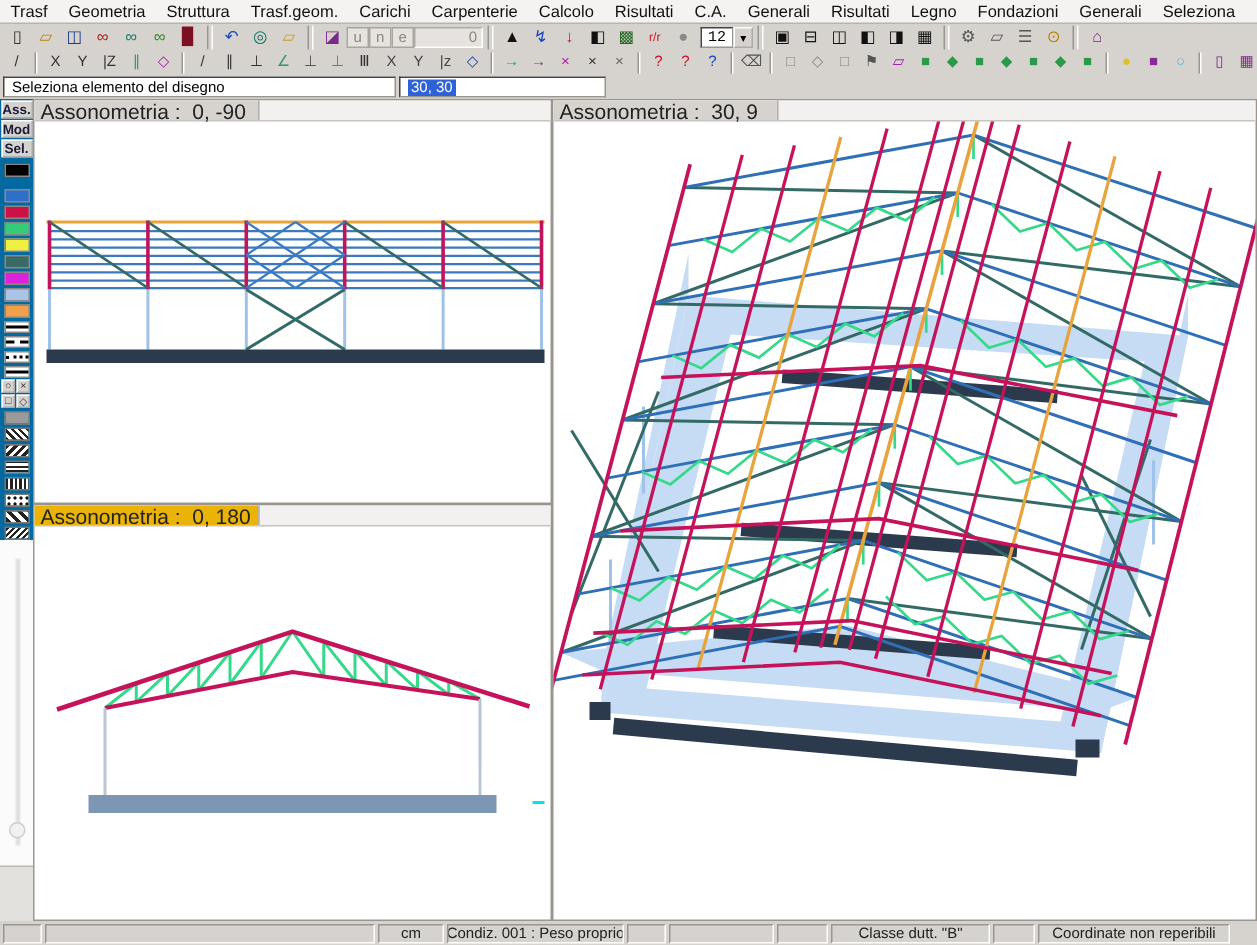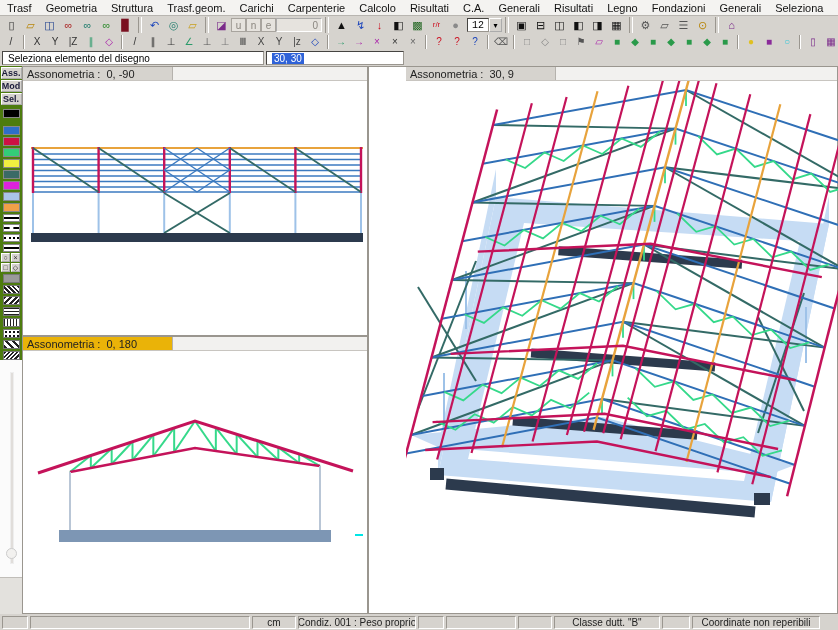--- a/index.html
+++ b/index.html
@@ -27,21 +27,21 @@
                  display:flex;align-items:center;justify-content:center;box-sizing:border-box;font-family:Liberation Mono, monospace;}
   .zoomsel .zbtn{width:13px;height:14px;background:#d6d3ce;border:1px outset #fff;font-size:8px;
                  display:flex;align-items:center;justify-content:center;box-sizing:border-box;}
   .promptbar{position:absolute;left:0;top:50px;width:838px;height:16px;background:#d6d3ce;
              display:flex;align-items:center;font-size:10px;}
   .promptfield{height:14px;background:#fff;border:1px inset #9a968f;display:flex;align-items:center;
                padding:0 5px;box-sizing:border-box;}
   #promptlabel{width:262px;margin-left:2px;}
   #coordinput{width:138px;margin-left:2px;}
   #coordinput .sel{background:#2f62d8;color:#fff;padding:0 2px;}
-  .sidebar{position:absolute;left:0;top:66px;width:22px;height:548px;background:#4d7c0f;
+  .sidebar{position:absolute;left:0;top:66px;width:22px;height:548px;background:#0369a1;
            border-right:1px solid #9a968f;display:flex;flex-direction:column;align-items:center;}
   .sbbtn{width:21px;height:12px;font-size:9px;font-weight:bold;color:#1a1a3a;background:#d6d3ce;
          border:1px outset #fff;display:flex;align-items:center;justify-content:center;
          box-sizing:border-box;margin-top:1px;}
   .swatch{width:17px;height:9px;margin-top:2px;border:1px solid #888;box-sizing:border-box;}
   .lsw{width:17px;height:8px;margin-top:2px;background:#fff;border:1px solid #888;
        display:flex;align-items:center;box-sizing:border-box;}
   .lsw div{width:100%;border-top-color:#000;}
   .mrow{display:flex;margin-top:1px;}
   .mbtn{width:9px;height:9px;border:1px outset #fff;background:#d6d3ce;font-size:7px;color:#333;
@@ -57,22 +57,22 @@
   .pat7{background:repeating-linear-gradient(135deg,#222 0 1.5px,#fff 1.5px 3px),
         repeating-linear-gradient(45deg,#2226 0 1.5px,#fff0 1.5px 3px);}
   .sliderzone{position:relative;flex:1;width:22px;background:#fbfbfb;}
   .slidertrack{position:absolute;left:10px;top:12px;width:2px;height:190px;background:#e0ddda;border:1px solid #eee;}
   .sliderthumb{position:absolute;left:6px;top:188px;width:9px;height:9px;border-radius:50%;
                background:#f2f1ef;border:1px solid #ccc;}
   .sbfoot{width:22px;height:36px;background:#e3e1dd;border-top:1px solid #c0bdb8;}
   .viewport{position:absolute;background:#fff;border:1px solid #9a968f;box-sizing:border-box;}
   #vp1{left:22px;top:66px;width:346px;height:270px;}
   #vp2{left:22px;top:336px;width:346px;height:278px;}
-  #vp3{left:368px;top:66px;width:470px;height:548px;padding-left:37px;}
-  .vptitle{height:13px;background:#f2f1ef;border-bottom:1px solid #c8c5c0;display:flex;font-size:11px;
+  #vp3{left:368px;top:66px;width:470px;height:548px;}
+  .vptitle{height:13px;background:#f2f1ef;border-bottom:1px solid #c8c5c0;display:flex;font-size:14px;
            color:#222;align-items:center;}
   .vptitle .tseg{width:150px;height:13px;display:flex;align-items:center;padding-left:4px;
                  background:#d6d3ce;border-right:1px solid #b5b2ad;box-sizing:border-box;white-space:pre;}
   .vptitle.active .tseg{background:#eab308;}
   .vpcanvas{display:block;}
   .statusbar{position:absolute;left:0;top:614px;width:838px;height:16px;background:#d6d3ce;
              display:flex;align-items:center;font-size:10px;color:#222;}
   .stcell{height:13px;border:1px solid;border-color:#9a968f #fff #fff #9a968f;margin-left:2px;
           display:flex;align-items:center;justify-content:center;box-sizing:border-box;
           white-space:nowrap;overflow:hidden;}

